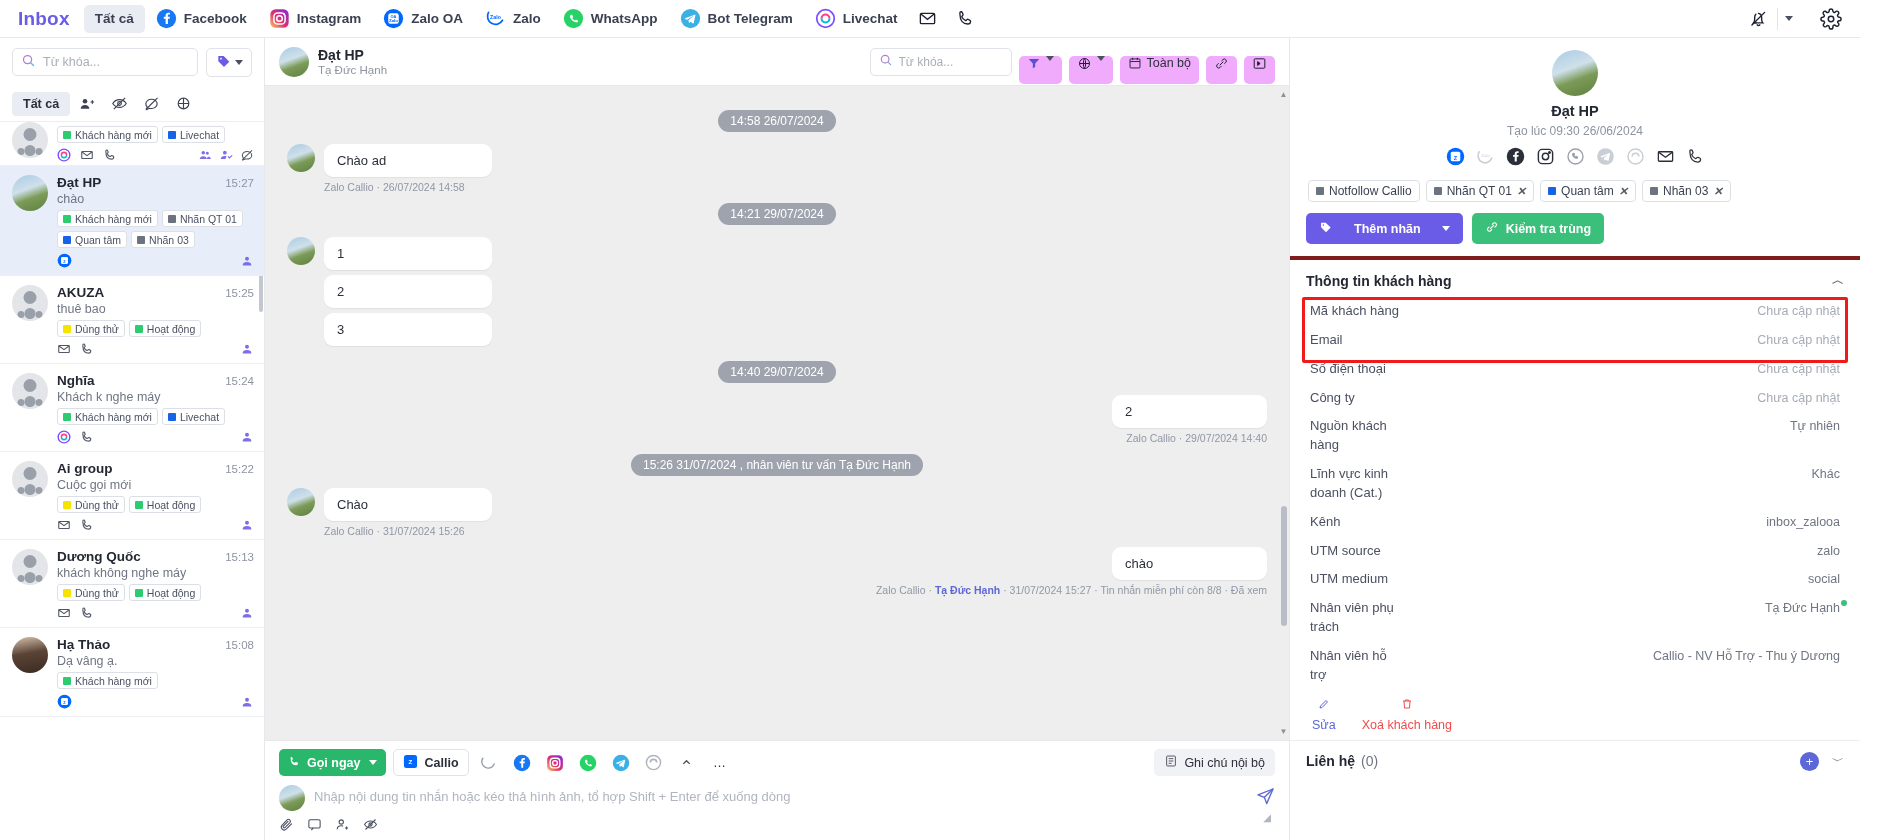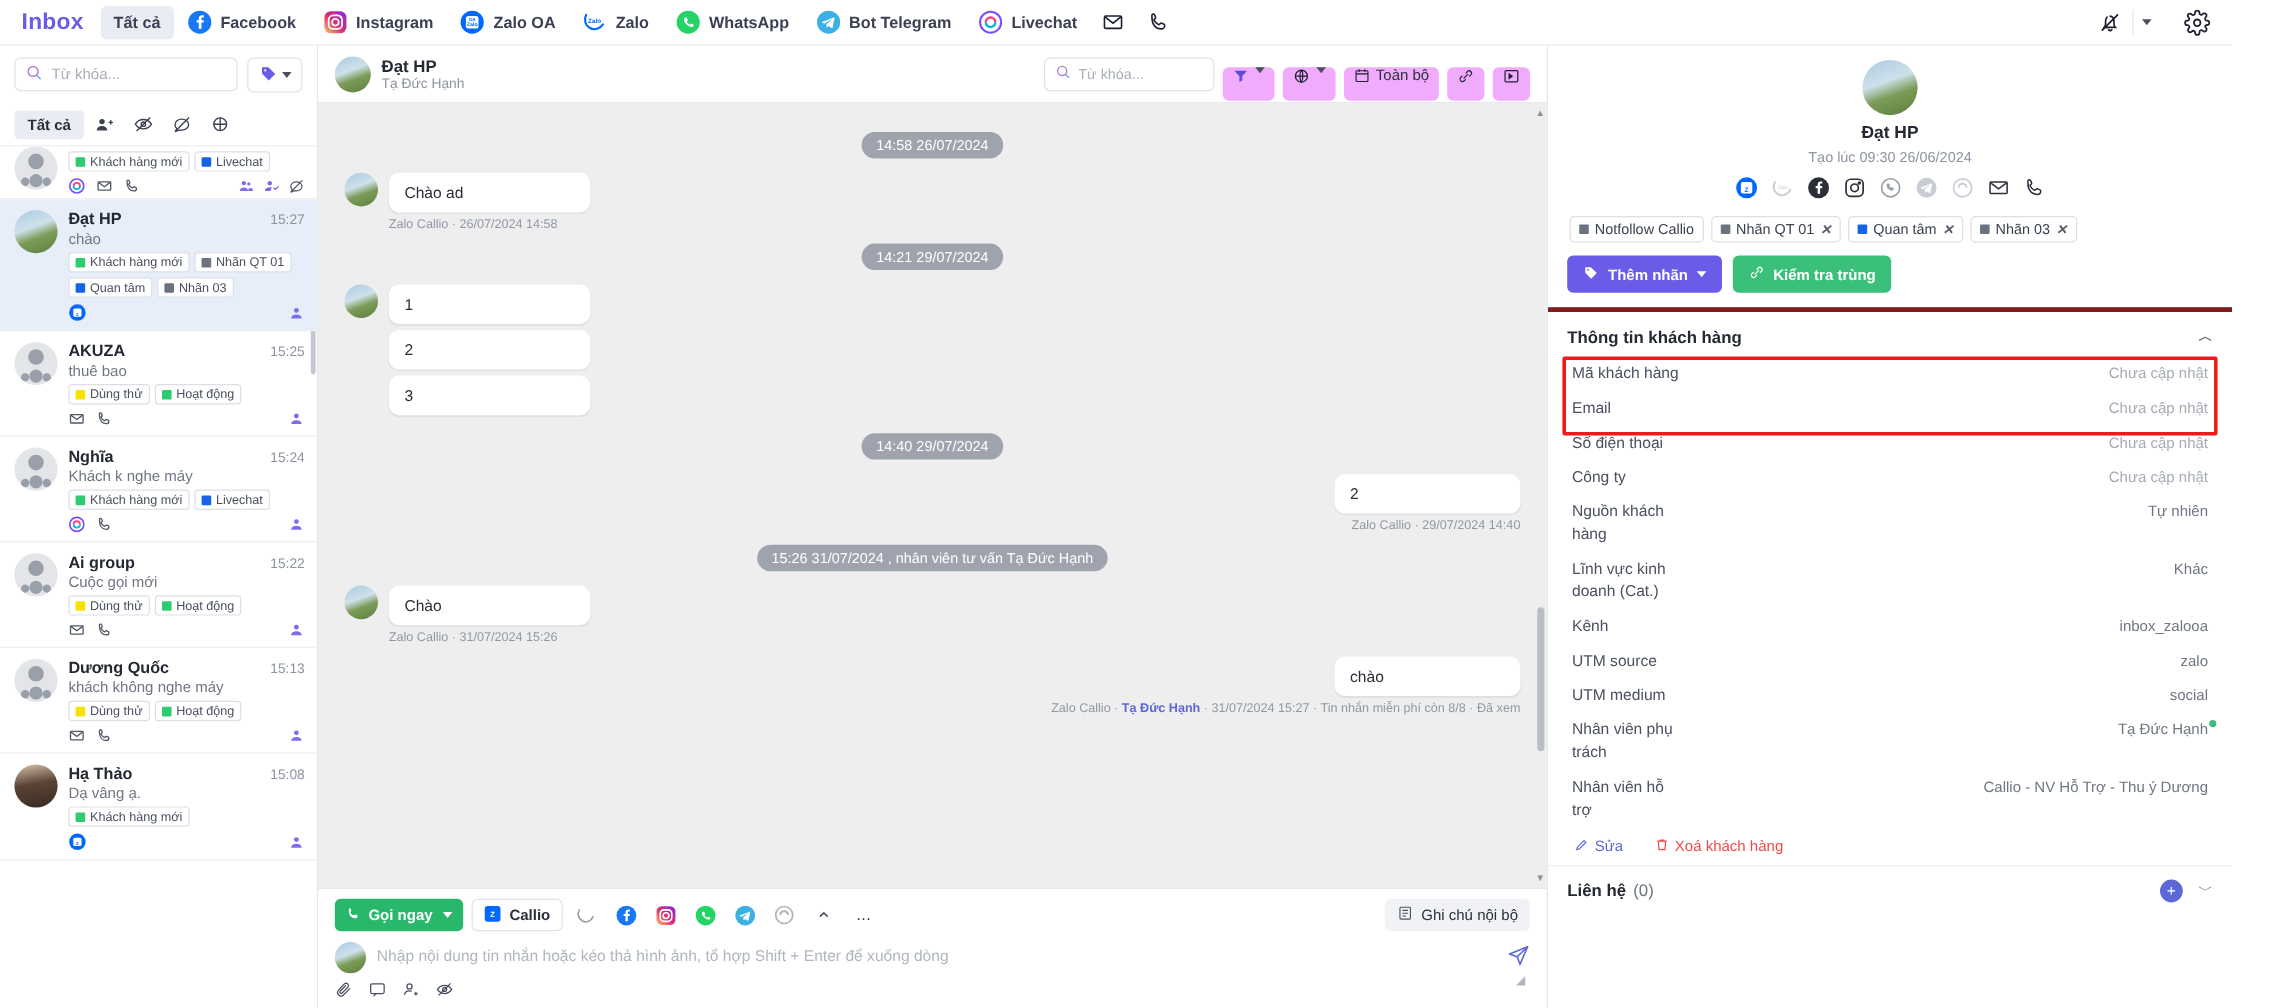--- a/index.html
+++ b/index.html
@@ -141,34 +141,34 @@
   .rp-name { font-size: 14.5px; font-weight: 700; margin-top: 7px; color: #242833; }
   .rp-created { font-size: 12px; color: #8d93a1; margin-top: 5px; }
   .rp-chan { display: flex; justify-content: center; align-items: center; gap: 11px; margin-top: 9px; }
   .rp-tags { display: flex; flex-wrap: wrap; gap: 6px; margin-top: 11px; padding: 0 2px; }
   .rtag {
     display: inline-flex; align-items: center; gap: 5px; height: 22px; padding: 0 7px;
     border: 1px solid #dcdfe5; border-radius: 4px; font-size: 12px; color: #3b4152; background: #fff;
   }
   .rtag .x { color: #555b69; font-weight: 700; font-size: 11px; cursor: pointer; }
   .rp-btns { display: flex; gap: 9px; margin-top: 11px; }
-  .btn-purple { height: 31px; padding: 0 13px; background: #6b5ce7; color: #fff; border-radius: 5px; font-size: 12.5px; font-weight: 700; display: flex; align-items: center; gap: 7px; cursor: pointer; }
+  .btn-purple { height: 31px; padding: 0 13px; background: #6b5ce7; color: #fff; border-radius: 5px; font-size: 12.5px; font-weight: 700; display: flex; align-items: center; gap: 21px; cursor: pointer; }
   .btn-green { height: 31px; padding: 0 13px; background: #3ac07b; color: #fff; border-radius: 5px; font-size: 12.5px; font-weight: 700; display: flex; align-items: center; gap: 7px; cursor: pointer; }
   .rp-sec { border-top: 4px solid #7f1d1d; margin-top: 12px; padding: 12px 16px 0; }
   .rp-sec-hd { display: flex; align-items: center; justify-content: space-between; font-size: 14px; font-weight: 700; color: #242833; cursor: pointer; }
   .chev { font-size: 12px; color: #6f7583; }
   .rp-fields { margin-top: 8px; position: relative; }
   .frow { display: flex; align-items: flex-start; justify-content: space-between; gap: 16px; padding: 5px 4px; }
   .fk { font-size: 13px; color: #4a5060; max-width: 180px; line-height: 1.45; }
   .fv { font-size: 12.5px; color: #6f7583; text-align: right; line-height: 1.45; position: relative; }
   .fv.muted { color: #a6abb6; }
   .fv .gdot { position: absolute; right: -7px; top: 1px; width: 6px; height: 6px; border-radius: 50%; background: #3ac07b; }
   .hilite { position: absolute; left: -4px; right: -4px; border: 3px solid #f01a1a; border-radius: 2px; pointer-events: none; }
   .rp-actions { display: flex; gap: 26px; padding: 8px 6px 0; }
-  .act { font-size: 12.5px; display: flex; align-items: center; gap: 5px; cursor: pointer; }
+  .act { font-size: 12.5px; display: flex; align-items: center; gap: 5px; cursor: pointer; flex-direction: column; }
   .act.edit { color: #5d68d6; }
   .act.del { color: #ef4b4b; }
   .rp-bot { border-top: 1px solid #ebedf1; margin-top: 8px; padding: 11px 16px; display: flex; align-items: center; }
   .rp-bot-t { font-size: 14px; font-weight: 700; color: #242833; }
   .rp-bot-r { margin-left: auto; display: flex; align-items: center; gap: 13px; }
   .plus { width: 19px; height: 19px; border-radius: 50%; background: #5d68d6; color: #fff; font-size: 13px; display: flex; align-items: center; justify-content: center; cursor: pointer; }
 </style>
 </head>
 <body>
 

